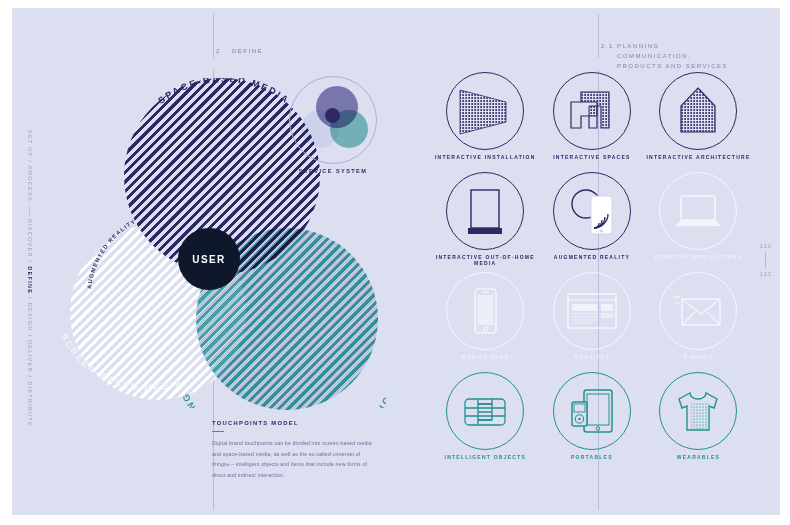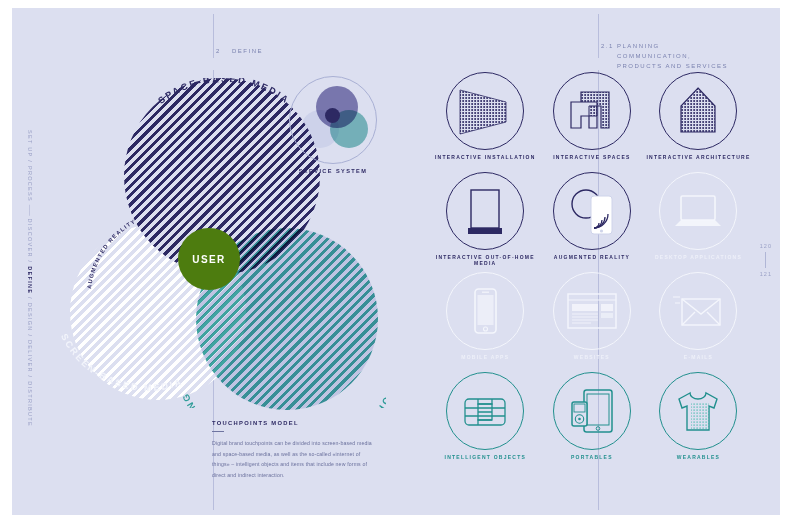--- a/index.html
+++ b/index.html
@@ -77,21 +77,21 @@
   .stripe-teal {
     background-image: repeating-linear-gradient(135deg,
       #2f9c98 0px, #2f9c98 3.2px, #dcdff0 3.2px, #dcdff0 6.6px);
     opacity:.92;
   }
   .c-iot { mix-blend-mode: multiply; }
 
   .user-dot {
     position:absolute; left:122px; top:150px;
     width:62px; height:62px; border-radius:50%;
-    background:#4d7c0f; color:#ffffff;
+    background:#0f172a; color:#ffffff;
     display:flex; align-items:center; justify-content:center;
     font-size:10px; font-weight:bold; letter-spacing:1.4px;
     z-index:9;
   }
   .arc-label { position:absolute; width:330px; height:330px; left:0; top:0; z-index:8; }
   .arc-label text {
     font-family:"Liberation Sans", sans-serif;
     font-size:9.2px; letter-spacing:2.2px; font-weight:bold;
   }
   .arc-navy  { fill:#2d2963; }

